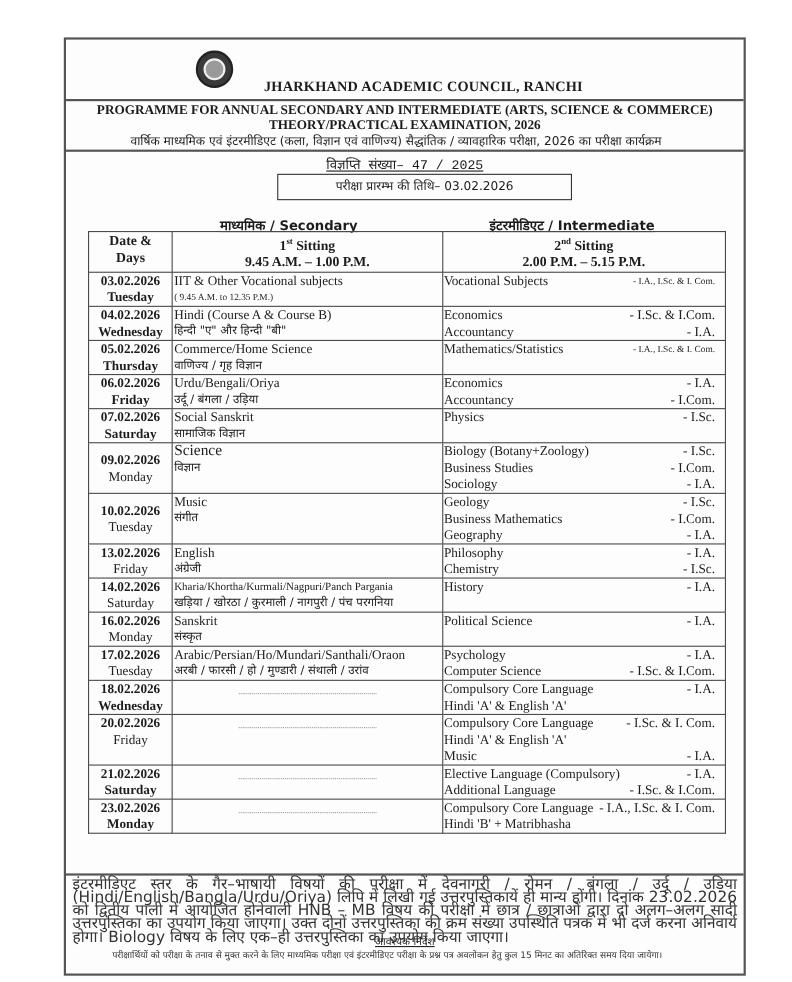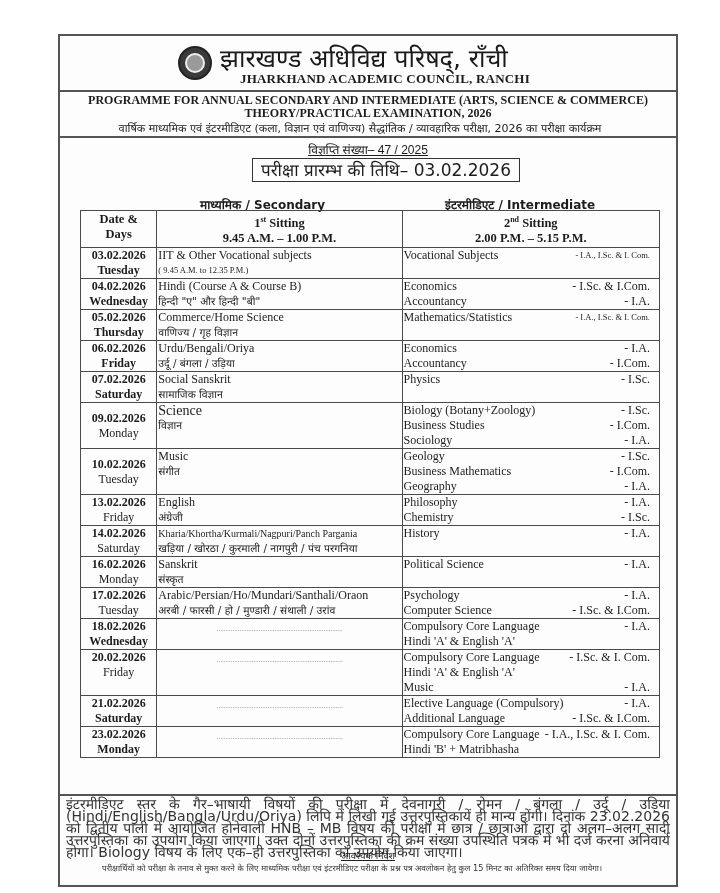--- a/index.html
+++ b/index.html
@@ -7,23 +7,23 @@
   .sheet { position:absolute; left:58px; top:34px; width:620px; height:853px; border:2px solid #555; box-sizing:border-box; background:#fdfdfd; }
   .header { position:absolute; left:0; top:0; right:0; height:54px; border-bottom:2px solid #555; }
   .logo { position:absolute; left:118px; top:10px; width:34px; height:34px; border-radius:50%; background:#3a3a3a; border:2px solid #222; box-sizing:border-box; display:flex; align-items:center; justify-content:center; }
   .logo-inner { width:20px; height:20px; border-radius:50%; background:#9a9a9a; border:2px solid #eee; box-sizing:border-box; }
   .title-hi { position:absolute; left:160px; top:4px; font-family:"DejaVu Sans", sans-serif; font-size:25px; color:#1a1a1a; white-space:nowrap; }
   .title-en { position:absolute; left:180px; top:35px; font-size:13px; font-weight:bold; letter-spacing:0.2px; white-space:nowrap; }
 
   .prog { position:absolute; left:0; right:0; top:58px; text-align:center; font-size:12px; font-weight:bold; line-height:13px; }
   .prog-hi { position:absolute; left:0; right:16px; top:84px; text-align:center; font-family:"DejaVu Sans", sans-serif; font-size:11px; white-space:nowrap; }
   .rule1 { position:absolute; left:0; right:0; top:100px; border-top:2px solid #555; }
-  .notif { position:absolute; left:0; right:0; top:105px; text-align:center; font-family:Liberation Sans, sans-serif; font-size:12px; }
+  .notif { position:absolute; left:0; right:0; top:105px; text-align:center; font-family:Liberation Mono, monospace; font-size:12px; }
   .notif span { text-decoration:underline; }
-  .startbox { position:absolute; left:192px; top:122px; width:268px; height:24px; border:1.5px solid #333; box-sizing:border-box; text-align:center; font-family:"DejaVu Sans", sans-serif; font-size:17px; line-height:22px; }
+  .startbox { position:absolute; left:192px; top:122px; width:268px; height:24px; border:1.5px solid #333; box-sizing:border-box; text-align:center; font-family:"DejaVu Sans", sans-serif; font-size:11px; line-height:22px; }
 
   .sec-head { position:absolute; top:160px; font-family:"DejaVu Sans", sans-serif; font-size:12px; font-weight:bold; text-decoration:underline; white-space:nowrap; }
 
   table.sched { position:absolute; left:20px; top:174px; width:580px; border-collapse:collapse; font-size:12px; }
   table.sched td, table.sched th { border:1.5px solid #4a4a4a; padding:0 1px; vertical-align:top; line-height:15px; }
   table.sched th { font-weight:bold; text-align:center; font-size:12.5px; line-height:15px; padding:1px 3px; }
   td.date { width:72px; text-align:center; font-weight:bold; white-space:nowrap; }
   td.date .dy { display:block; }
   td.date .dy.reg { font-weight:normal; }
   td.sec { width:238px; }
@@ -44,21 +44,20 @@
   .rule2 { position:absolute; left:0; right:0; top:758px; border-top:2px solid #555; }
 </style>
 </head>
 <body>
 
 <div class="sheet">
   <div class="header">
     <div class="logo">
         <div class="logo-inner"></div>
       </div>
-    <div class="title-hi">झारखण्ड अधिविद्य परिषद्, राँची</div>
     <div class="title-en">JHARKHAND ACADEMIC COUNCIL, RANCHI</div>
   </div>
 
   <div class="prog">
     <div>PROGRAMME FOR  ANNUAL SECONDARY AND INTERMEDIATE (ARTS, SCIENCE &amp; COMMERCE)</div>
     <div>THEORY/PRACTICAL EXAMINATION, 2026</div>
   </div>
   <div class="prog-hi">वार्षिक माध्यमिक एवं इंटरमीडिएट (कला, विज्ञान एवं वाणिज्य) सैद्धांतिक / व्यावहारिक परीक्षा, 2026 का परीक्षा कार्यक्रम</div>
   <div class="rule1"></div>
 

